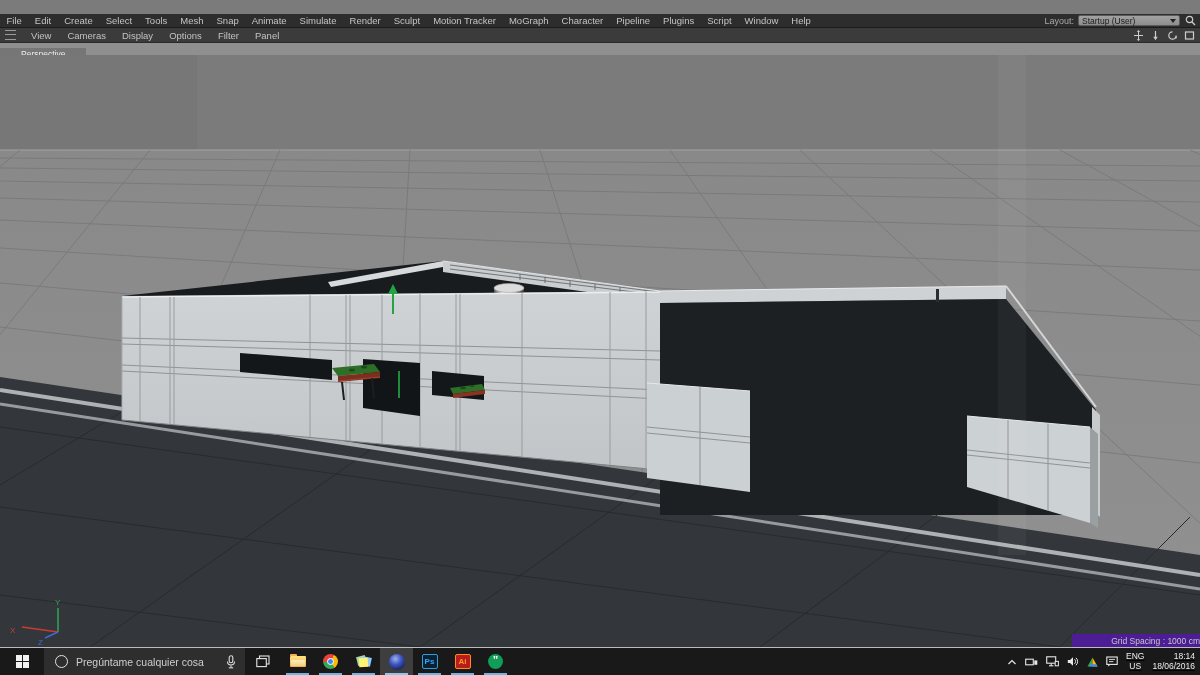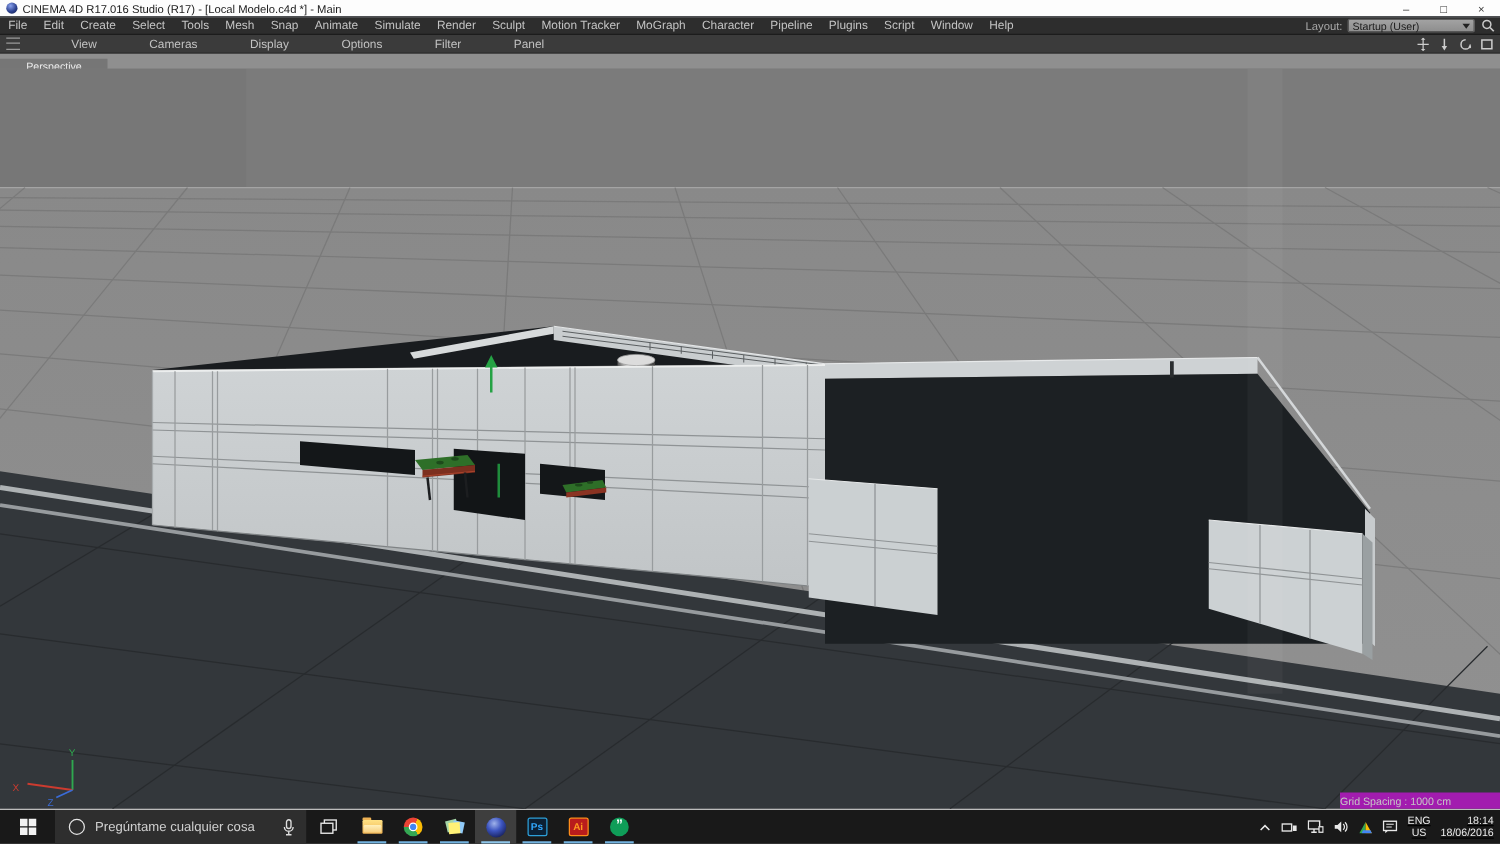--- a/index.html
+++ b/index.html
@@ -15,33 +15,33 @@
   
   .menubar{position:absolute;top:14px;left:0;width:100%;height:14px;background:#2d2d2d;border-bottom:1px solid #1c1c1c;display:flex;align-items:center;box-sizing:border-box;}
   .mitem{font-size:9.5px;color:#c4c4c4;padding:0 6.5px;white-space:nowrap;}
   .menubar-right{margin-left:auto;display:flex;align-items:center;padding-right:4px;}
   .layout-label{font-size:9px;color:#a8a8a8;margin-right:4px;}
   .layout-dd{width:102px;height:11px;background:linear-gradient(#a2a2a2,#8e8e8e);border:1px solid #5c5c5c;border-radius:2px;display:flex;align-items:center;font-size:8.5px;color:#1b1b1b;padding:1px 3px;box-sizing:border-box;}
   .dd-arrow{width:0;height:0;border-left:3px solid transparent;border-right:3px solid transparent;border-top:4px solid #222;margin-left:auto;}
   .mag{margin-left:5px;display:flex;align-items:center;}
 
   
-  .toolbar2{position:absolute;top:28px;left:0;width:100%;height:15px;background:#3b3b3b;border-bottom:1px solid #2a2a2a;display:flex;align-items:center;box-sizing:border-box;gap:26px;}
+  .toolbar2{position:absolute;top:28px;left:0;width:100%;height:15px;background:#3b3b3b;border-bottom:1px solid #2a2a2a;display:flex;align-items:center;box-sizing:border-box;}
   .hamb{width:11px;height:8px;border-top:1px solid #9a9a9a;border-bottom:1px solid #9a9a9a;position:relative;margin:0 7px 0 5px;}
   .hamb::after{content:"";position:absolute;left:0;right:0;top:3px;border-top:1px solid #9a9a9a;}
   .vitem{font-size:9.5px;color:#c2c2c2;padding:0 8px;white-space:nowrap;}
   .nav-icons{margin-left:auto;display:flex;align-items:center;gap:6px;padding-right:5px;}
 
   
   .persp-strip{position:absolute;top:43px;left:0;width:100%;height:12px;background:#8f8f8f;}
   .persp-chip{display:inline-block;background:#767676;color:#ededed;font-size:8.5px;line-height:12px;padding:0 21px;}
 
   
   .viewport{position:absolute;top:55px;left:0;width:1200px;height:593px;border-bottom:1px solid #bcbcbc;box-sizing:border-box;background:#7b7b7b;}
-  .gridbar{position:absolute;right:0;bottom:0;width:128px;height:13px;background:#a21caf;color:#c6c6c6;font-size:8.5px;display:flex;align-items:center;justify-content:flex-start;}
+  .gridbar{position:absolute;right:0;bottom:0;width:128px;height:13px;background:#4c1d95;color:#c6c6c6;font-size:8.5px;display:flex;align-items:center;justify-content:flex-end;}
 
   
   .taskbar{position:absolute;bottom:0;left:0;width:100%;height:27px;background:#191919;display:flex;align-items:stretch;}
   .start{width:44px;display:flex;align-items:center;justify-content:center;}
   .winlogo{display:grid;grid-template-columns:6px 6px;grid-template-rows:6px 6px;gap:1px;}
   .winlogo span{background:#f2f2f2;}
   .searchbox{width:201px;background:#2e2e2e;display:flex;align-items:center;}
   .cortana-ring{width:11px;height:11px;border:1.5px solid #e3e3e3;border-radius:50%;margin:0 8px 0 11px;flex:0 0 auto;}
   .search-text{font-size:10.5px;color:#cfcfcf;white-space:nowrap;}
   .mic{margin-left:auto;margin-right:9px;display:flex;align-items:center;}
@@ -68,29 +68,20 @@
   .tray{margin-left:auto;display:flex;align-items:center;gap:8px;padding-right:5px;text-decoration:underline;}
   .tray-txt{font-size:8.5px;line-height:9.5px;color:#ececec;text-align:center;}
   .clock{font-size:8.5px;line-height:9.5px;color:#ececec;text-align:right;}
   svg{display:block;}
 </style>
 </head>
 <body>
 
 <div class="root">
 
-  <div class="titlebar">
-    <span class="c4d-app-icon"></span>
-    <span class="title-text">CINEMA 4D R17.016 Studio (R17) - [Local Modelo.c4d *] - Main</span>
-    <span class="win-controls">
-      <span class="wbtn">–</span>
-      <span class="wbtn">□</span>
-      <span class="wbtn">×</span>
-    </span>
-  </div>
 
   <div class="menubar">
     <span class="mitem">File</span>
     <span class="mitem">Edit</span>
     <span class="mitem">Create</span>
     <span class="mitem">Select</span>
     <span class="mitem">Tools</span>
     <span class="mitem">Mesh</span>
     <span class="mitem">Snap</span>
     <span class="mitem">Animate</span>

